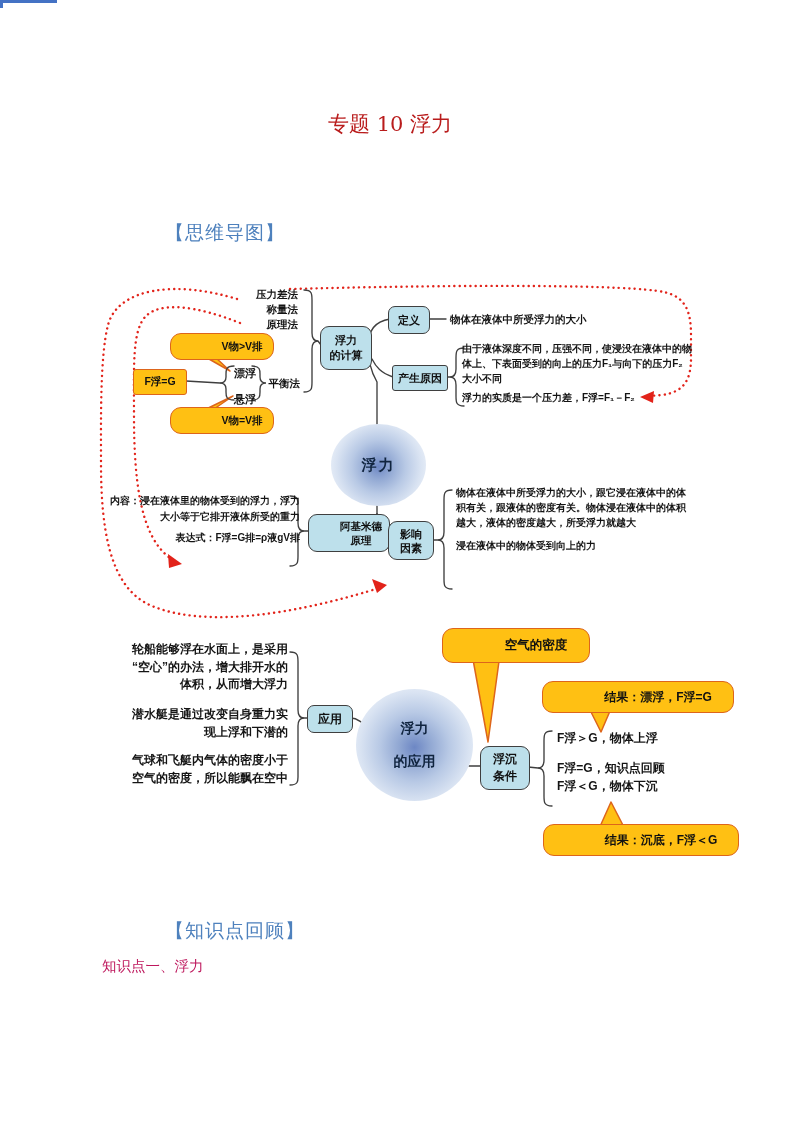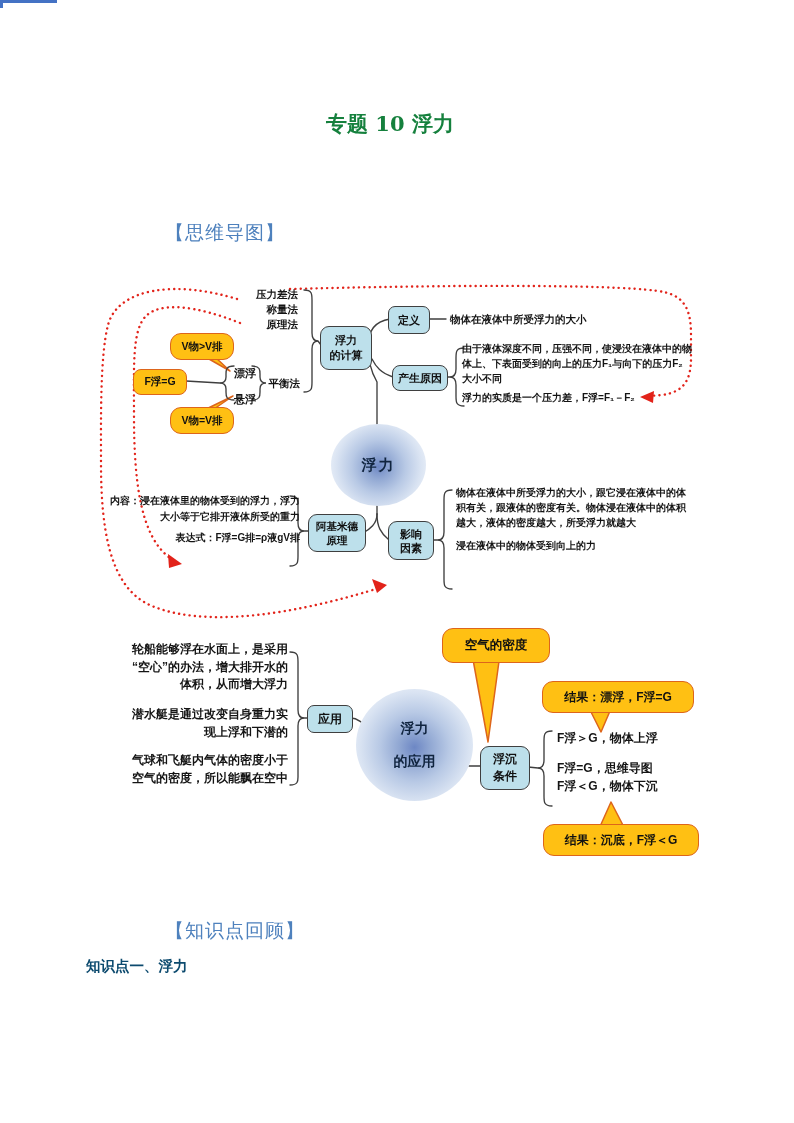--- a/index.html
+++ b/index.html
@@ -1,35 +1,35 @@
 <!DOCTYPE html>
 <html><head>
 <meta charset="utf-8">
 <style>
   html,body{margin:0;padding:0;background:#888;}
   .page{position:relative;width:794px;height:1123px;background:#ffffff;margin:0 auto;overflow:hidden;
         font-family:"Liberation Sans",sans-serif;}
   .abs{position:absolute;}
   svg.layer{position:absolute;left:0;top:0;pointer-events:none;}
-  .title{width:780px;text-align:center;font-family:"DejaVu Serif",serif;font-weight:bold;
-         font-size:21px;color:#15803d;}
+  .title{width:780px;text-align:center;font-family:"DejaVu Serif",serif;font-weight:normal;
+         font-size:21px;color:#b91c1c;}
   .bluehead{font-family:"DejaVu Serif",serif;font-size:19px;color:#4E81BD;letter-spacing:1px;}
   .t{font-weight:bold;font-size:10px;line-height:15px;color:#141414;white-space:pre;}
   .tm{font-size:10.5px;}
   .tr{text-align:right;}
   .t2{font-weight:bold;font-size:12px;line-height:17.5px;color:#141414;white-space:pre;}
   .node{background:#BDE0EB;border:1.4px solid #3F3F3F;border-radius:9px;
         display:flex;align-items:center;justify-content:center;text-align:center;
         font-weight:bold;color:#111;white-space:pre-line;}
-  .obox{background:#FFC013;border:1.6px solid #DD651B;border-radius:8px;
+  .obox{background:#FFC013;border:1.6px solid #DD651B;border-radius:3px;
         display:flex;align-items:center;justify-content:center;
         font-weight:bold;color:#111;}
   .bubble{background:#FFC013;border:1.6px solid #DD651B;border-radius:11px;
         display:flex;align-items:center;justify-content:center;
-        font-weight:bold;color:#111;}
+        font-weight:bold;color:#111;padding-left:40px;}
   .circle{border-radius:50%;display:flex;align-items:center;justify-content:center;
         text-align:center;font-weight:bold;color:#17375E;white-space:pre-line;
         background:radial-gradient(circle at 50% 52%, #6d87c4 0%, #8fa6d2 18%, #b8c9e5 42%, #d9e3f2 66%, #eef3fa 85%, #fdfeff 100%);}
   .serifbody{font-family:"DejaVu Serif",serif;font-size:14.5px;color:#000;white-space:pre;}
   .corner{background:#4472C4;}
 </style>
 </head>
 <body>
 
 <div class="page">
@@ -107,32 +107,32 @@
   <div class="abs t" style="left:234px;top:392px;font-size:11px;">悬浮</div>
   <div class="abs obox" style="left:133px;top:369px;width:52px;height:24px;font-size:10.5px;">F浮=G</div>
   <div class="abs bubble" style="left:170px;top:333px;width:62px;height:25px;font-size:10.5px;">V物&gt;V排</div>
   <div class="abs bubble" style="left:170px;top:407px;width:62px;height:25px;font-size:10.5px;">V物=V排</div>
   <div class="abs node" style="left:320px;top:326px;width:50px;height:42px;font-size:11px;line-height:15px;">浮力
 的计算</div>
 
   <div class="abs node" style="left:388px;top:306px;width:40px;height:26px;font-size:11px;border-radius:7px;">定义</div>
   <div class="abs t tm" style="left:450px;top:312px;">物体在液体中所受浮力的大小</div>
 
-  <div class="abs node" style="left:392px;top:365px;width:54px;height:24px;font-size:11px;border-radius:8px;font-family:Liberation Mono, monospace;">产生原因</div>
+  <div class="abs node" style="left:392px;top:365px;width:54px;height:24px;font-size:11px;border-radius:3px;font-family:Liberation Mono, monospace;">产生原因</div>
   <div class="abs t" style="left:462px;top:341px;">由于液体深度不同，压强不同，使浸没在液体中的物
 体上、下表面受到的向上的压力F₁与向下的压力F₂
 大小不同</div>
   <div class="abs t" style="left:462px;top:390px;">浮力的实质是一个压力差，F浮=F₁－F₂</div>
 
   <div class="abs circle" style="left:331px;top:424px;width:95px;height:82px;font-size:15px;letter-spacing:2px;color:#10243f;">浮力</div>
 
   <div class="abs t tr" style="left:60px;top:493px;width:240px;line-height:15.5px;">内容：浸在液体里的物体受到的浮力，浮力
 大小等于它排开液体所受的重力</div>
   <div class="abs t tr" style="left:60px;top:530px;width:240px;">表达式：F浮=G排=ρ液gV排</div>
-  <div class="abs node" style="left:308px;top:514px;width:56px;height:36px;font-size:10.5px;line-height:14px;">阿基米德
+  <div class="abs node" style="left:308px;top:514px;width:56px;height:36px;font-size:10.5px;line-height:14px;padding-left:24px;">阿基米德
 原理</div>
 
   <div class="abs node" style="left:388px;top:521px;width:44px;height:37px;font-size:11px;line-height:14px;">影响
 因素</div>
   <div class="abs t" style="left:456px;top:485px;">物体在液体中所受浮力的大小，跟它浸在液体中的体
 积有关，跟液体的密度有关。物体浸在液体中的体积
 越大，液体的密度越大，所受浮力就越大</div>
   <div class="abs t" style="left:456px;top:538px;">浸在液体中的物体受到向上的力</div>
 
   <div class="abs t2 tr" style="left:88px;top:641px;width:200px;">轮船能够浮在水面上，是采用
@@ -143,21 +143,21 @@
   <div class="abs t2 tr" style="left:88px;top:706px;width:200px;">潜水艇是通过改变自身重力实
 现上浮和下潜的</div>
   <div class="abs node" style="left:307px;top:705px;width:44px;height:26px;font-size:12px;border-radius:7px;">应用</div>
   <div class="abs circle" style="left:356px;top:689px;width:117px;height:112px;font-size:14px;line-height:33px;color:#10243f;">浮力
 的应用</div>
 
   <div class="abs bubble" style="left:442px;top:628px;width:106px;height:33px;font-size:12.5px;">空气的密度</div>
   <div class="abs node" style="left:480px;top:746px;width:48px;height:42px;font-size:12px;line-height:17px;">浮沉
 条件</div>
   <div class="abs t2" style="left:557px;top:730px;">F浮＞G，物体上浮</div>
-  <div class="abs t2" style="left:557px;top:760px;">F浮=G，思维导图</div>
+  <div class="abs t2" style="left:557px;top:760px;">F浮=G，知识点回顾</div>
   <div class="abs t2" style="left:557px;top:778px;">F浮＜G，物体下沉</div>
   <div class="abs bubble" style="left:542px;top:681px;width:150px;height:30px;font-size:12px;">结果：漂浮，F浮=G</div>
   <div class="abs bubble" style="left:543px;top:824px;width:154px;height:30px;font-size:12px;">结果：沉底，F浮＜G</div>
 
   <div class="abs bluehead" style="left:165px;top:918px;">【知识点回顾】</div>
-  <div class="abs" style="left:86px;top:957px;font-size:14.5px;font-weight:bold;color:#0c4a6e;">知识点一、浮力</div>
+  <div class="abs" style="left:102px;top:957px;font-size:14.5px;font-weight:normal;color:#be185d;">知识点一、浮力</div>
 
 </div>
 
 </body></html>

